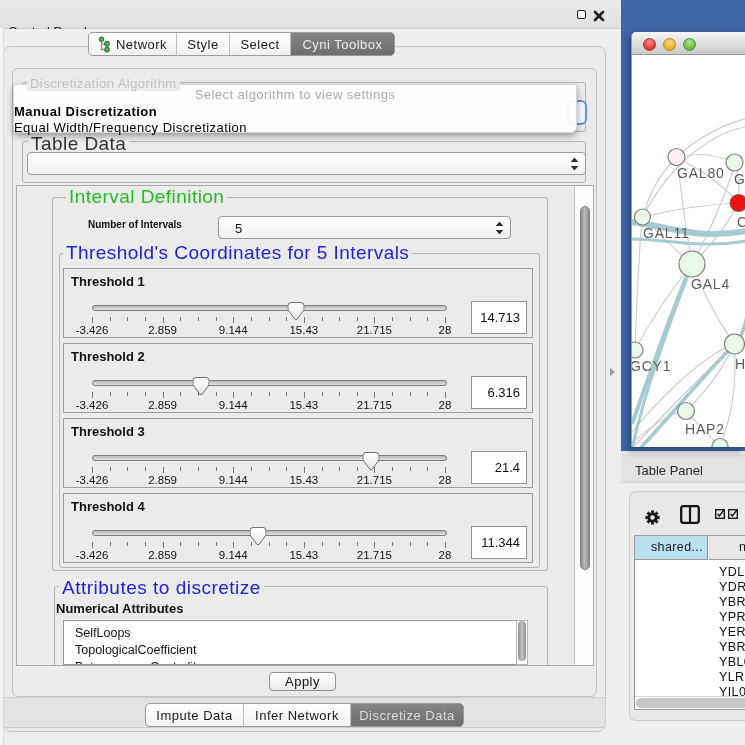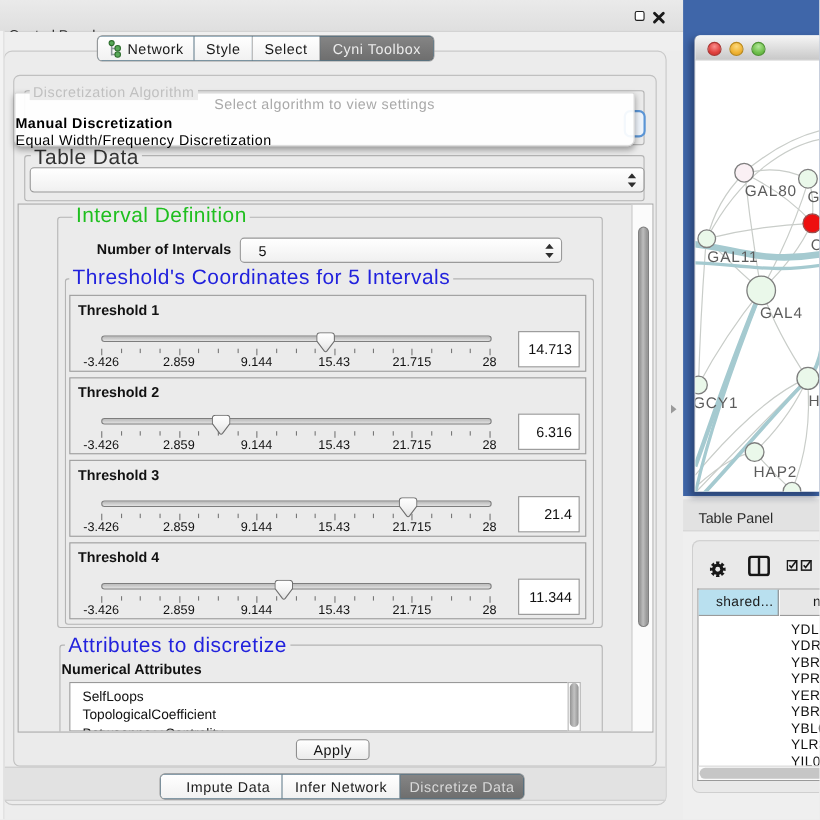--- a/index.html
+++ b/index.html
@@ -72,21 +72,21 @@
   <div class="arrows"><svg width="9" height="13" viewBox="0 0 9 13">
         <path d="M4.5,0 L8.3,4.6 H0.7 Z" fill="#2e2e2e"></path>
         <path d="M4.5,13 L8.3,8.4 H0.7 Z" fill="#2e2e2e"></path>
       </svg></div>
 </div>
 
 <div class="abs" id="scrollpane" style="left:16px;top:185px;width:578px;height:481px;border:1px solid #ababab;background:#ebebeb;box-sizing:border-box;overflow:hidden;">
 
   <div class="grp" style="left:35px;top:11px;width:494px;height:372px;"></div>
   <div class="gtitle" style="left:49px;top:4px;color:#1fbf1f;letter-spacing:0.45px;">Interval Definition</div>
-  <div class="abs" style="left:71px;top:33px;font-size:13px;font-weight:bold;color:#111;">Number of Intervals</div>
+  <div class="abs" style="left:71px;top:33px;font-size:10px;font-weight:bold;color:#111;">Number of Intervals</div>
   <div class="combo" style="left:201px;top:30px;width:291px;height:21px;">
     <span class="txt" style="left:16px;">5</span>
     <div class="arrows"><svg width="9" height="13" viewBox="0 0 9 13">
           <path d="M4.5,0 L8.3,4.6 H0.7 Z" fill="#2e2e2e"></path>
           <path d="M4.5,13 L8.3,8.4 H0.7 Z" fill="#2e2e2e"></path>
         </svg></div>
   </div>
 
   <div class="grp" style="left:42px;top:67px;width:479px;height:313px;"></div>
   <div class="gtitle" style="left:46px;top:60px;color:#2222dd;letter-spacing:0.45px;">Threshold's Coordinates for 5 Intervals</div>
@@ -285,21 +285,21 @@
      border-radius:2px 2px 6px 6px;box-shadow:0 3px 6px rgba(0,0,0,0.35);"></div>
 <div class="abs" style="left:27px;top:76px;font-size:13px;letter-spacing:0.45px;color:#c0c0c0;background:#ebebeb;padding:0 3px;">Discretization Algorithm</div>
 <div class="abs" style="left:13px;top:87px;width:564px;height:15px;font-size:13px;letter-spacing:0.45px;color:#a9a9a9;text-align:center;">Select algorithm to view settings</div>
 <div class="abs" style="left:14px;top:104px;font-size:13px;font-weight:bold;letter-spacing:0.45px;color:#000;">Manual Discretization</div>
 <div class="abs" style="left:14px;top:119.5px;font-size:13px;letter-spacing:0.45px;color:#000;">Equal Width/Frequency Discretization</div>
 
 <div class="abs" style="left:269px;top:672px;width:67px;height:19px;background:linear-gradient(#ffffff,#ebebeb);
      border:1px solid #8f8f8f;border-radius:4px;font-size:13px;letter-spacing:0.5px;color:#111;text-align:center;line-height:18px;box-sizing:border-box;">Apply</div>
 
 <div class="seg abs" style="left:145px;top:703px;">
-  <div class="it" style="width:97px;padding-left:13px;">Impute Data</div>
+  <div class="it" style="width:97px;">Impute Data</div>
   <div class="it" style="width:106px;">Infer Network</div>
   <div class="it sel" style="width:112px;">Discretize Data</div>
 </div>
 
 <div class="abs" style="left:610px;top:368px;width:0;height:0;border-top:4px solid transparent;border-bottom:4px solid transparent;border-left:5px solid #9a9a9a;"></div>
 
 <div class="abs" style="left:621px;top:0;width:124px;height:451px;background:#3f66a9;"></div>
 
 <div class="abs" style="left:621px;top:451px;width:124px;height:294px;background:#efefef;"></div>
 <div class="abs" style="left:621px;top:454px;width:124px;height:28px;background:#e2e2e2;border-bottom:1px solid #d5d5d5;"></div>

